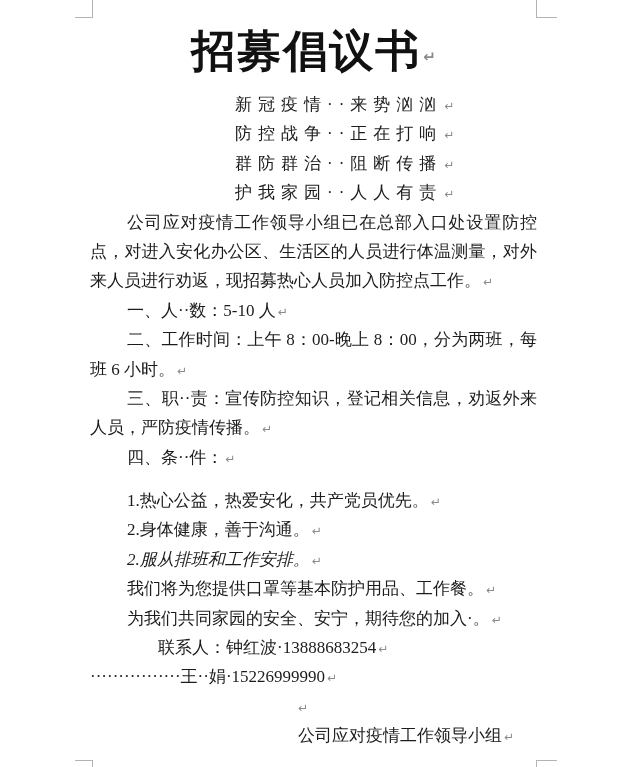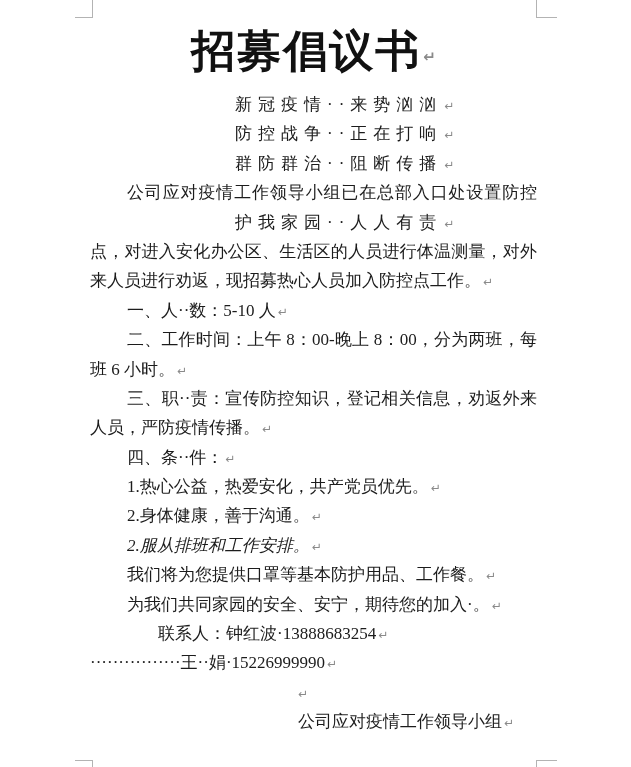--- a/index.html
+++ b/index.html
@@ -72,31 +72,31 @@
   <div class="cropmark cm-tr"></div>
   <div class="cropmark cm-bl"></div>
   <div class="cropmark cm-br"></div>
 
   <div class="textcol">
     <div class="doc-title"><span>招募倡议书</span><span class="pilcrow">↵</span></div>
     <div>
         <div class="line slogan"><span class="seg">新冠疫情··来势汹汹</span><span class="pilcrow">↵</span></div>
         <div class="line slogan"><span class="seg">防控战争··正在打响</span><span class="pilcrow">↵</span></div>
         <div class="line slogan"><span class="seg">群防群治··阻断传播</span><span class="pilcrow">↵</span></div>
+        <div class="line slogan"><span class="seg">护我家园··人人有责</span><span class="pilcrow">↵</span></div>
         <div class="line fill" style="padding-left: 37px;"><span class="seg">公司应对疫情工作领导小组已在总部入口处设置防控</span></div>
-        <div class="line slogan"><span class="seg">护我家园··人人有责</span><span class="pilcrow">↵</span></div>
         <div class="line fill"><span class="seg">点，对进入安化办公区、生活区的人员进行体温测量，对外</span></div>
         <div class="line"><span class="seg">来人员进行劝返，现招募热心人员加入防控点工作。</span><span class="pilcrow">↵</span></div>
         <div class="line" style="padding-left: 37px;"><span class="seg-bold">一、人··数：</span><span class="seg">5-10 人</span><span class="pilcrow">↵</span></div>
         <div class="line fill" style="padding-left: 37px;"><span class="seg-bold">二、工作时间：</span><span class="seg">上午 8：00-晚上 8：00，分为两班，每</span></div>
         <div class="line"><span class="seg">班 6 小时。</span><span class="pilcrow">↵</span></div>
         <div class="line fill" style="padding-left: 37px;"><span class="seg-bold">三、职··责：</span><span class="seg">宣传防控知识，登记相关信息，劝返外来</span></div>
         <div class="line"><span class="seg">人员，严防疫情传播。</span><span class="pilcrow">↵</span></div>
         <div class="line" style="padding-left: 37px;"><span class="seg-bold">四、条··件：</span><span class="pilcrow">↵</span></div>
-        <div class="line" style="padding-left: 37px;"><span class="seg">1.热心公益，热爱安化，共产党员优先。</span><span class="pilcrow">↵</span></div>
+        <div class="line" style="padding-left: 37px; margin-top: 14px;"><span class="seg">1.热心公益，热爱安化，共产党员优先。</span><span class="pilcrow">↵</span></div>
         <div class="line" style="padding-left: 37px;"><span class="seg">2.身体健康，善于沟通。</span><span class="pilcrow">↵</span></div>
         <div class="line" style="padding-left: 37px; font-style: italic;"><span class="seg">2.服从排班和工作安排。</span><span class="pilcrow">↵</span></div>
         <div class="line" style="padding-left: 37px;"><span class="seg">我们将为您提供口罩等基本防护用品、工作餐。</span><span class="pilcrow">↵</span></div>
         <div class="line" style="padding-left: 37px;"><span class="seg">为我们共同家园的安全、安宁，期待您的加入·。</span><span class="pilcrow">↵</span></div>
         <div class="line" style="padding-left: 68px;"><span class="seg">联系人：钟红波·13888683254</span><span class="pilcrow">↵</span></div>
         <div class="line"><span class="seg">················王··娟·15226999990</span><span class="pilcrow">↵</span></div>
         <div class="line" style="padding-left: 206px;"><span class="pilcrow">↵</span></div>
         <div class="line" style="padding-left: 208px;"><span class="seg">公司应对疫情工作领导小组</span><span class="pilcrow">↵</span></div>
         <div class="line" style="padding-left: 242px; margin-top: 48px;"><span class="seg">2020 年 1 月 31 日</span><span class="pilcrow">↵</span></div>
       </div>

